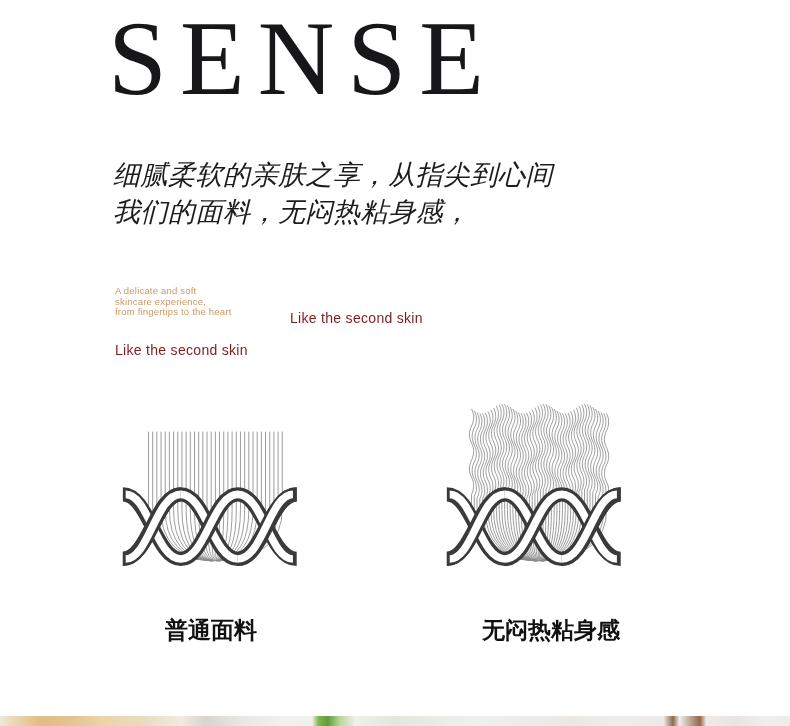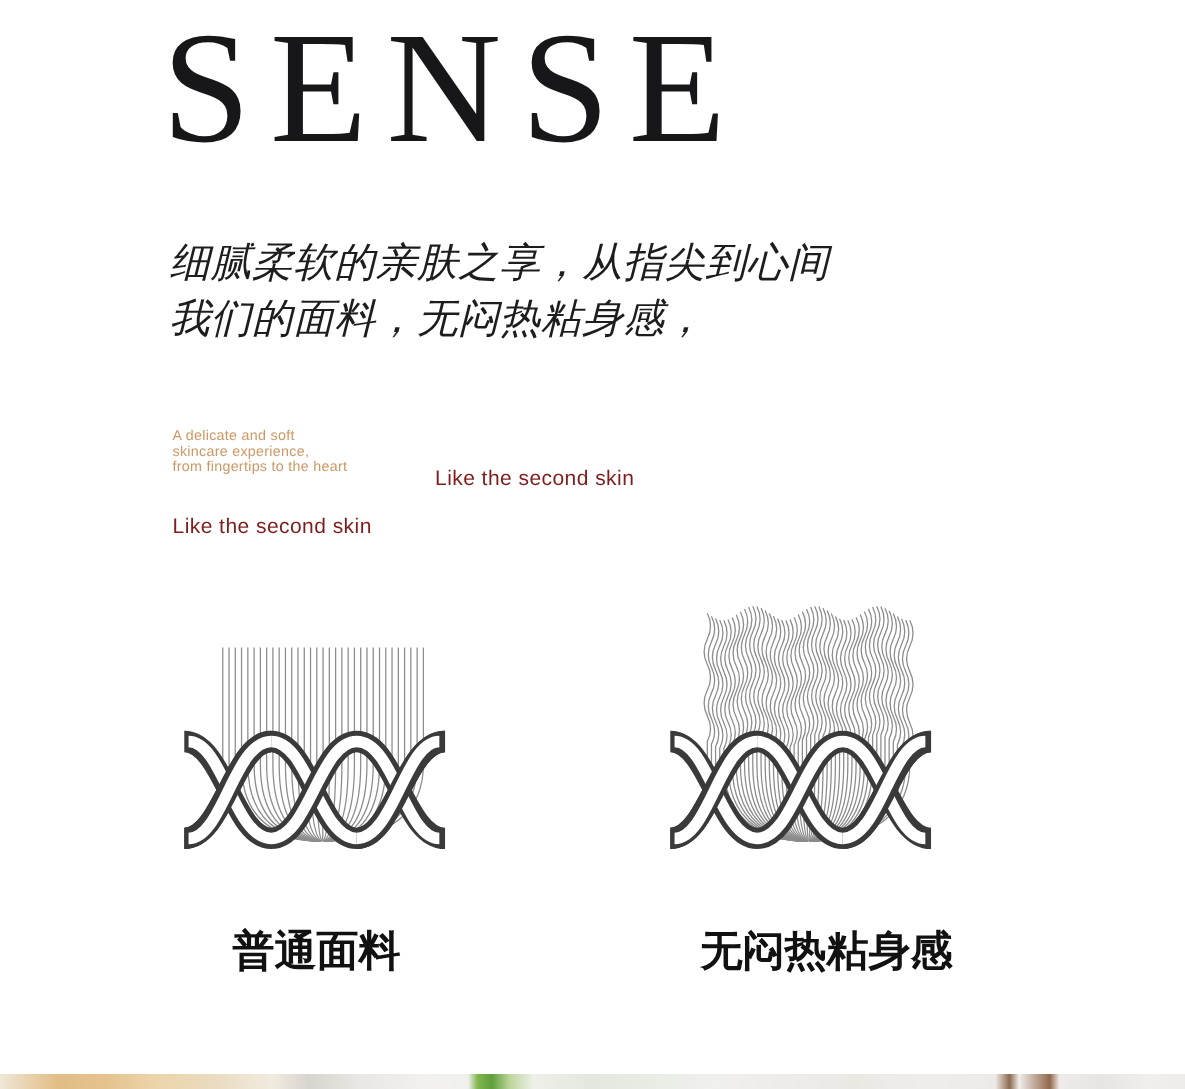--- a/index.html
+++ b/index.html
@@ -27,21 +27,21 @@
   }
   .feature-caption{
     margin-top:24px;font-size:14px;color:#7f1d1d;letter-spacing:0.3px;
     white-space:nowrap;
   }
   .fabric-figure{position:absolute;top:403px;}
   .fabric-figure.left{left:120px;}
   .fabric-figure.right{left:444px;}
   .fabric-label{
     position:absolute;top:615px;width:182px;text-align:center;
-    font-size:28px;font-weight:700;color:#111111;white-space:nowrap;
+    font-size:23px;font-weight:700;color:#111111;white-space:nowrap;
   }
   .fabric-label.left{left:120px;}
   .fabric-label.right{left:460px;}
   .bottom-photo-strip{
     position:absolute;left:0;top:716px;width:790px;height:10px;
   }
 </style>
 </head>
 <body>
 

